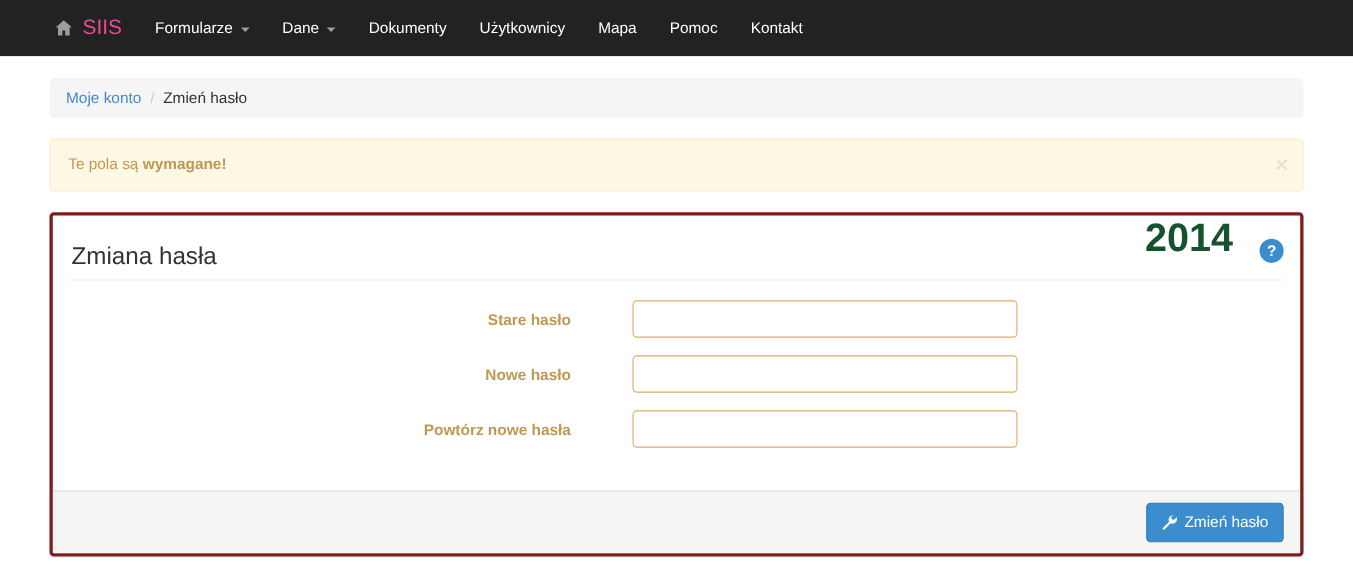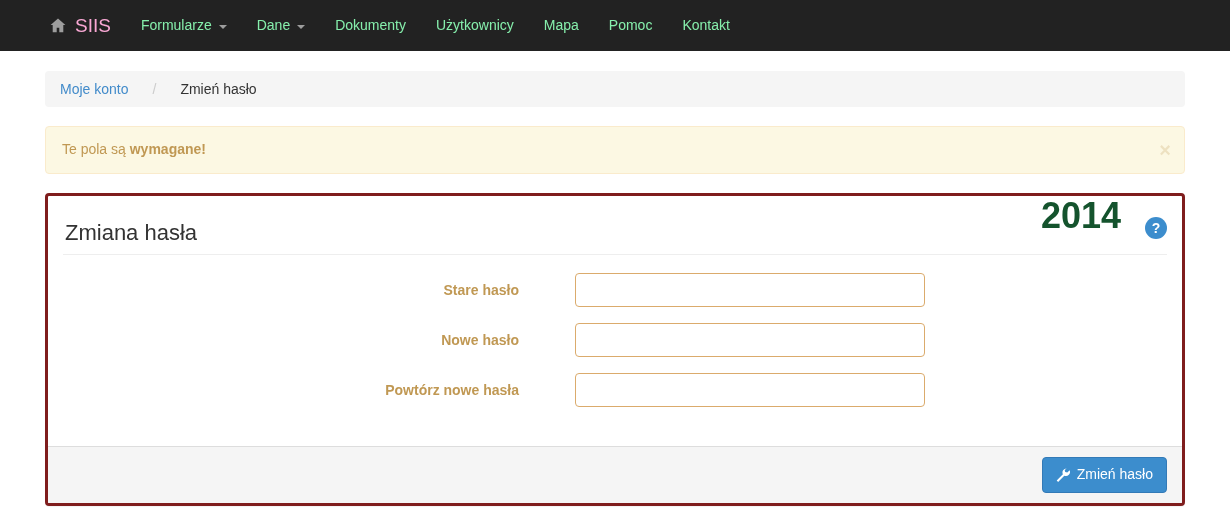--- a/index.html
+++ b/index.html
@@ -18,32 +18,32 @@
     display: flex;
     align-items: center;
     padding: 0 0 0 0;
     position: relative;
   }
   .nav-left { display: flex; align-items: center; height: 51px; padding-left: 35px; }
   .nav-right { display: flex; align-items: center; height: 51px; margin-left: auto; padding-right: 30px; }
 
   .brand {
     display: flex; align-items: center; gap: 9px;
-    color: #f9a8d4;
+    color: #ec4899;
     font-size: 19px;
     padding: 0 15px;
     height: 38px;
     line-height: 51px;
     text-decoration: none;
     cursor: pointer;
   }
   .brand .ico { display: inline-flex; align-items: center; }
 
   .nav-item {
-    color: #86efac;
+    color: #ffffff;
     font-size: 14px;
     padding: 0 15px;
     height: 51px;
     line-height: 51px;
     display: flex; align-items: center; gap: 5px;
     text-decoration: none;
     cursor: pointer;
     white-space: nowrap;
   }
   .caret {
@@ -65,21 +65,21 @@
 
   
   .breadcrumb {
     background: #f5f5f5;
     border-radius: 4px;
     padding: 9px 15px;
     font-size: 14px;
     color: #333333;
     display: flex;
     align-items: center;
-    gap: 16px;
+    gap: 0;
     height: 36px;
   }
   .breadcrumb a { color: #428bca; text-decoration: none; cursor: pointer; }
   .breadcrumb .sep { color: #cccccc; padding: 0 8px; }
   .breadcrumb .active { color: #333333; }
 
   
   .alert {
     margin-top: 19px;
     background: #fcf8e3;

